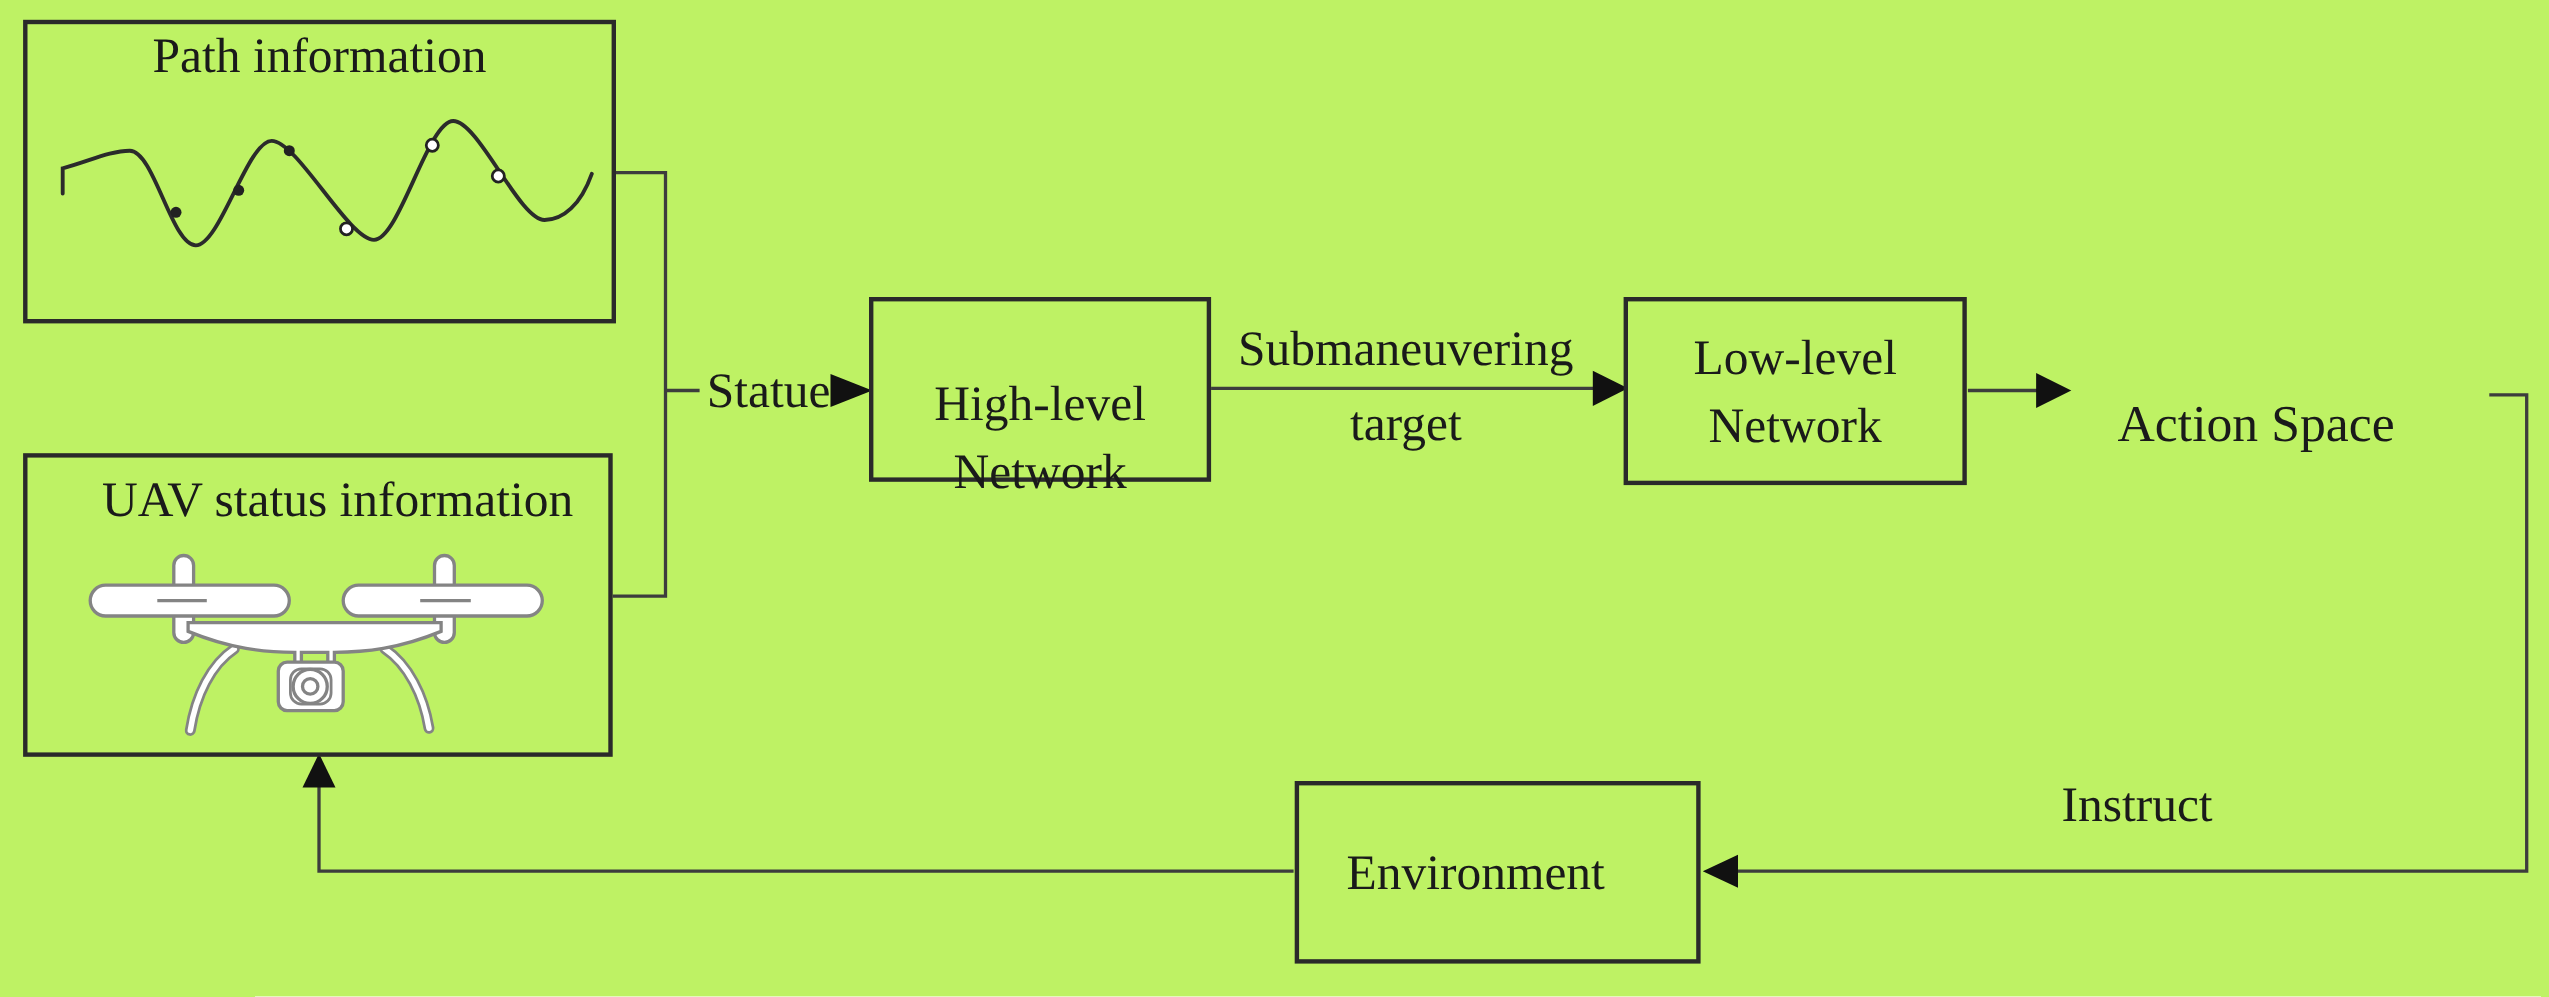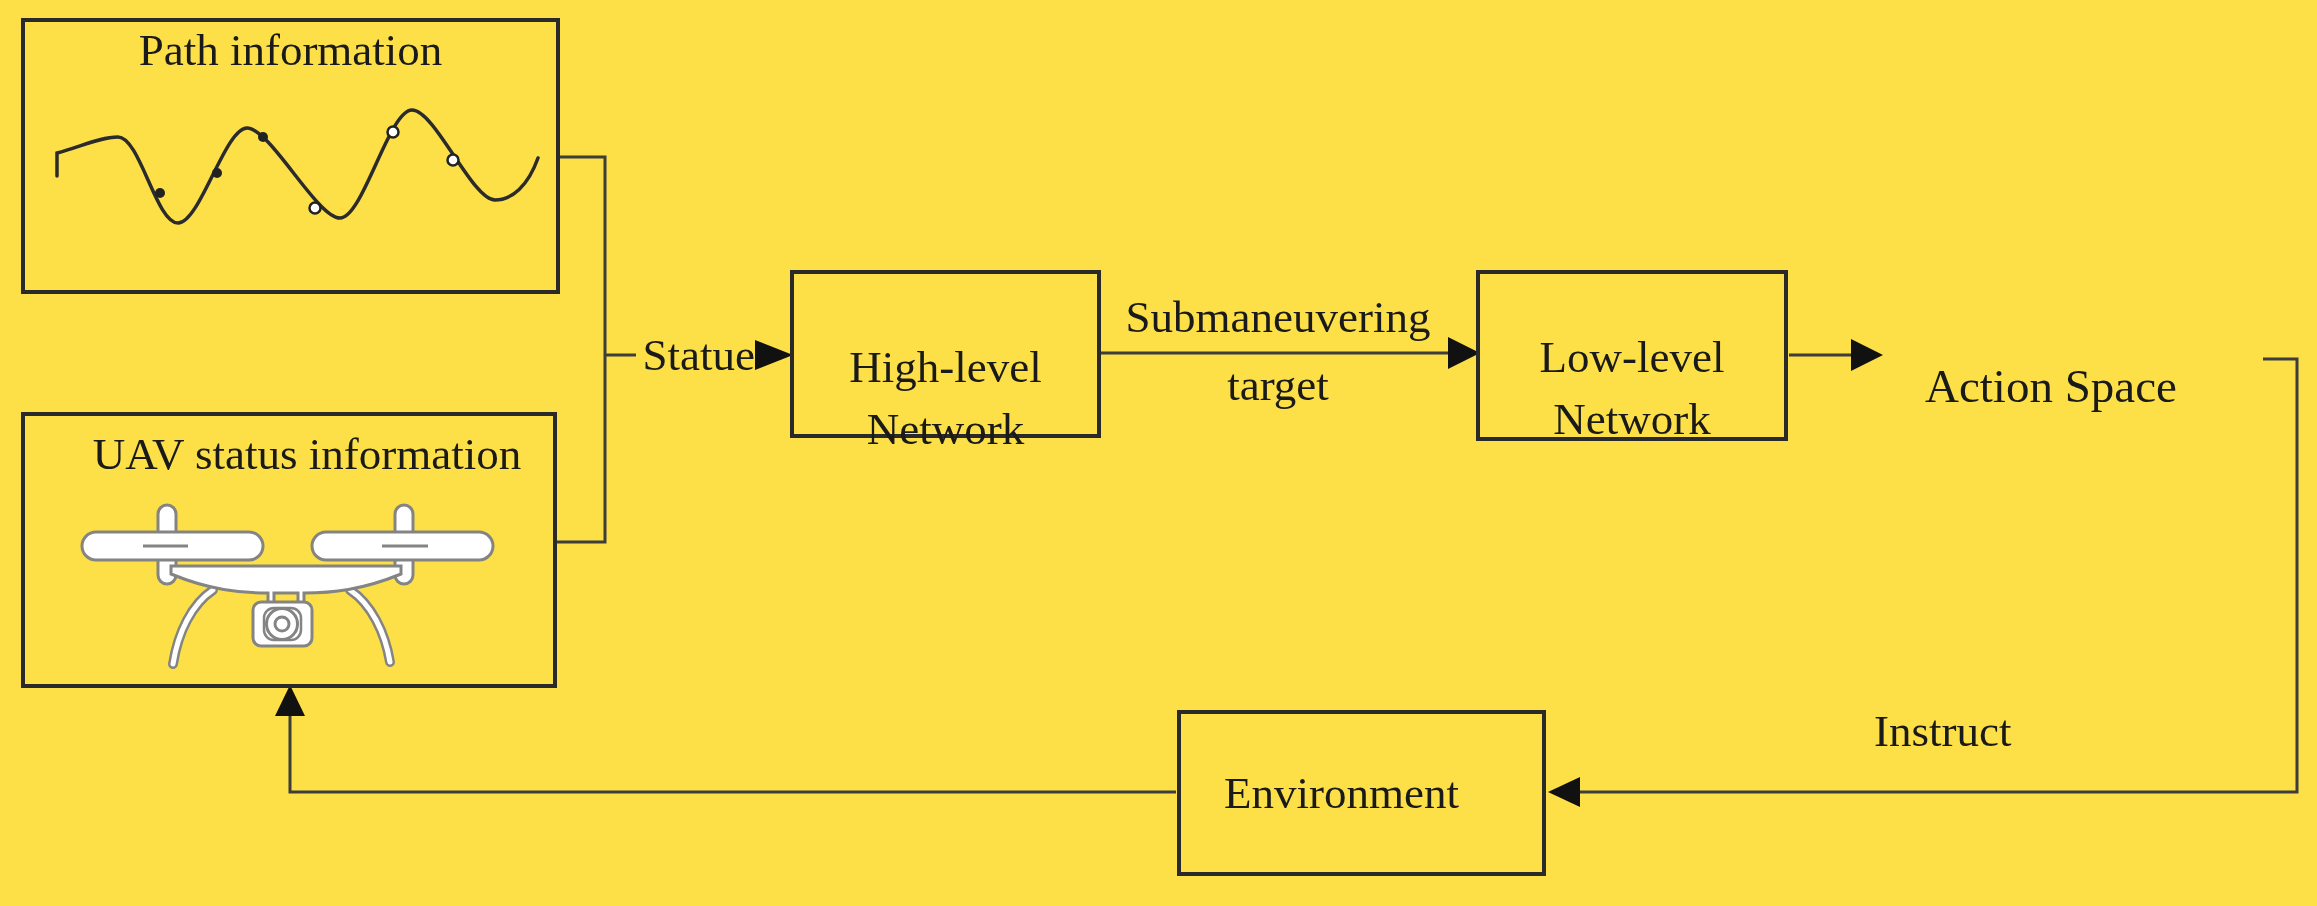--- a/index.html
+++ b/index.html
@@ -1,19 +1,19 @@
 <!DOCTYPE html>
 <html><head>
 <meta charset="utf-8">
 <style>
   html,body{margin:0;padding:0;background:#ffffff;}
   .canvas{
     position:relative;
     width:2317px;height:906px;
-    background:#fde047;
+    background:#bef264;
     font-family:"Liberation Serif","DejaVu Serif",serif;
     color:#1a1a1a;
     overflow:hidden;
   }
   .wires{position:absolute;left:0;top:0;width:2317px;height:906px;}
   .box{
     position:absolute;
     box-sizing:border-box;
     border:4px solid #2a2a2a;
     background:transparent;
@@ -105,21 +105,21 @@
   <div class="box" style="left:21px;top:18px;width:539px;height:276px;"></div>
   <div class="box" style="left:21px;top:412px;width:536px;height:276px;"></div>
   <div class="box" style="left:790px;top:270px;width:311px;height:168px;"></div>
   <div class="box" style="left:1476px;top:270px;width:312px;height:171px;"></div>
   <div class="box" style="left:1177px;top:710px;width:369px;height:166px;"></div>
 
   <div class="box-title" id="lbl-path">Path information</div>
   <div class="box-title" id="lbl-uav">UAV status information</div>
   <div class="center-label" style="left:790px;top:270px;width:311px;height:168px;margin-top:44px;">High-level
 Network</div>
-  <div class="center-label" style="left:1476px;top:270px;width:312px;height:171px;margin-top:32px;">Low-level
+  <div class="center-label" style="left:1476px;top:270px;width:312px;height:171px;">Low-level
 Network</div>
   <div class="center-label" style="left:1177px;top:710px;width:329px;height:166px;">Environment</div>
 
   <div class="float-label" id="lbl-statue">Statue</div>
   <div class="float-label" id="lbl-sub1">Submaneuvering</div>
   <div class="float-label" id="lbl-sub2">target</div>
   <div class="float-label" id="lbl-action">Action Space</div>
   <div class="float-label" id="lbl-instruct">Instruct</div>
 
 </div>

